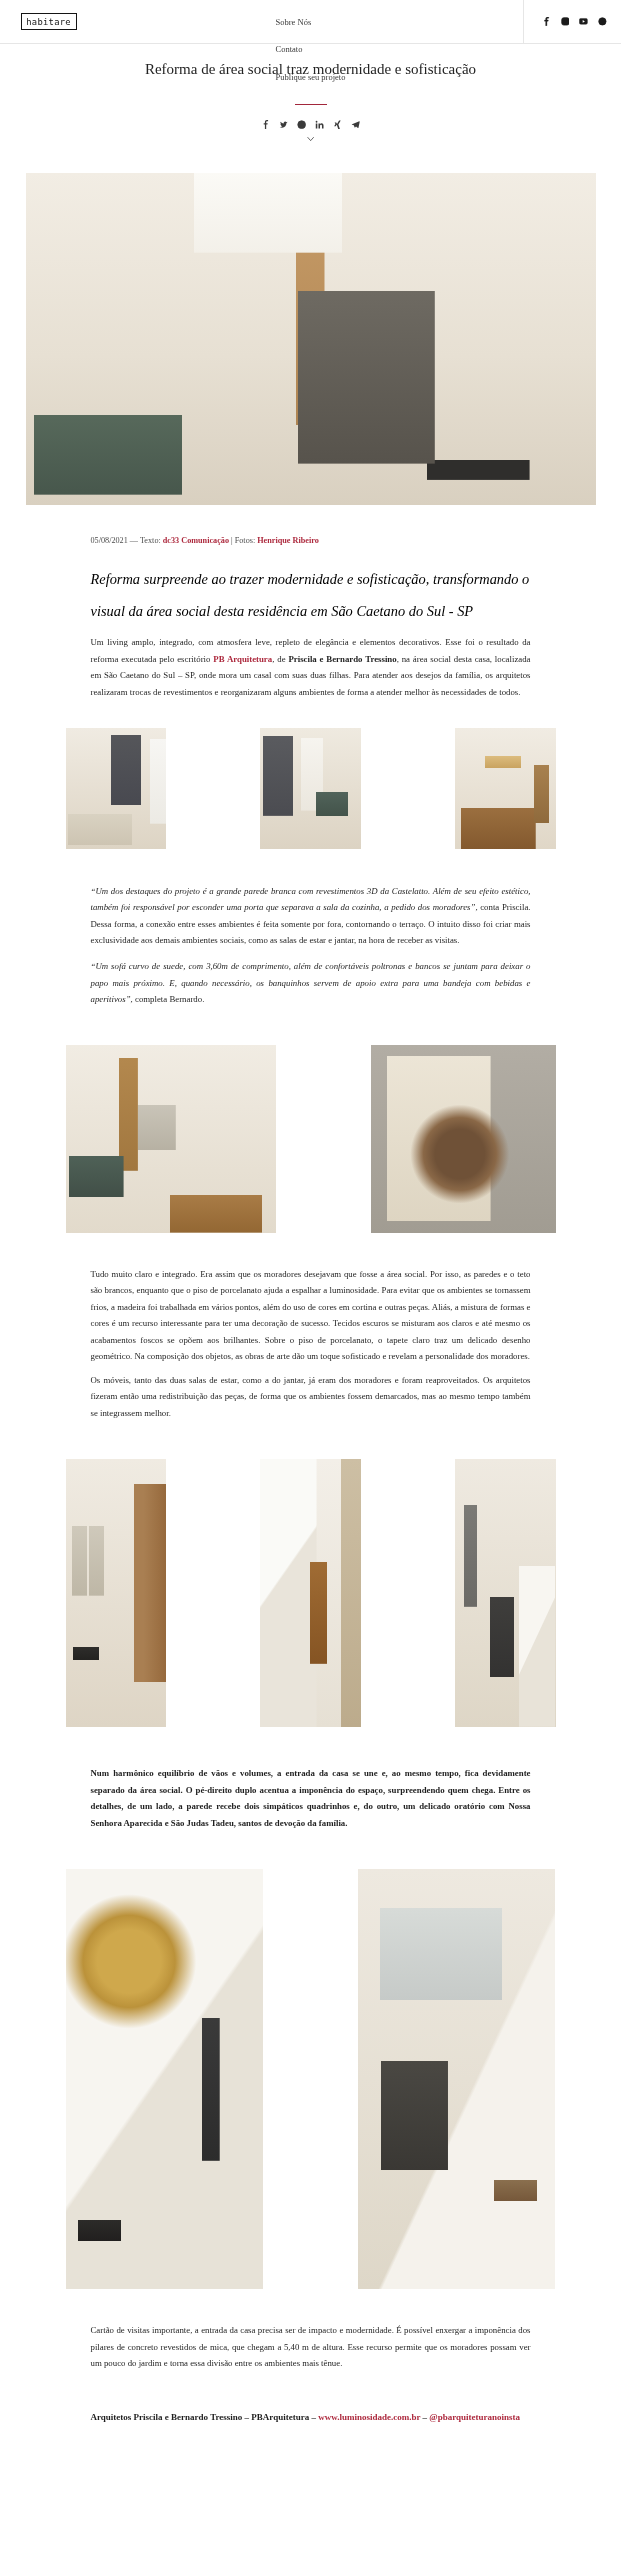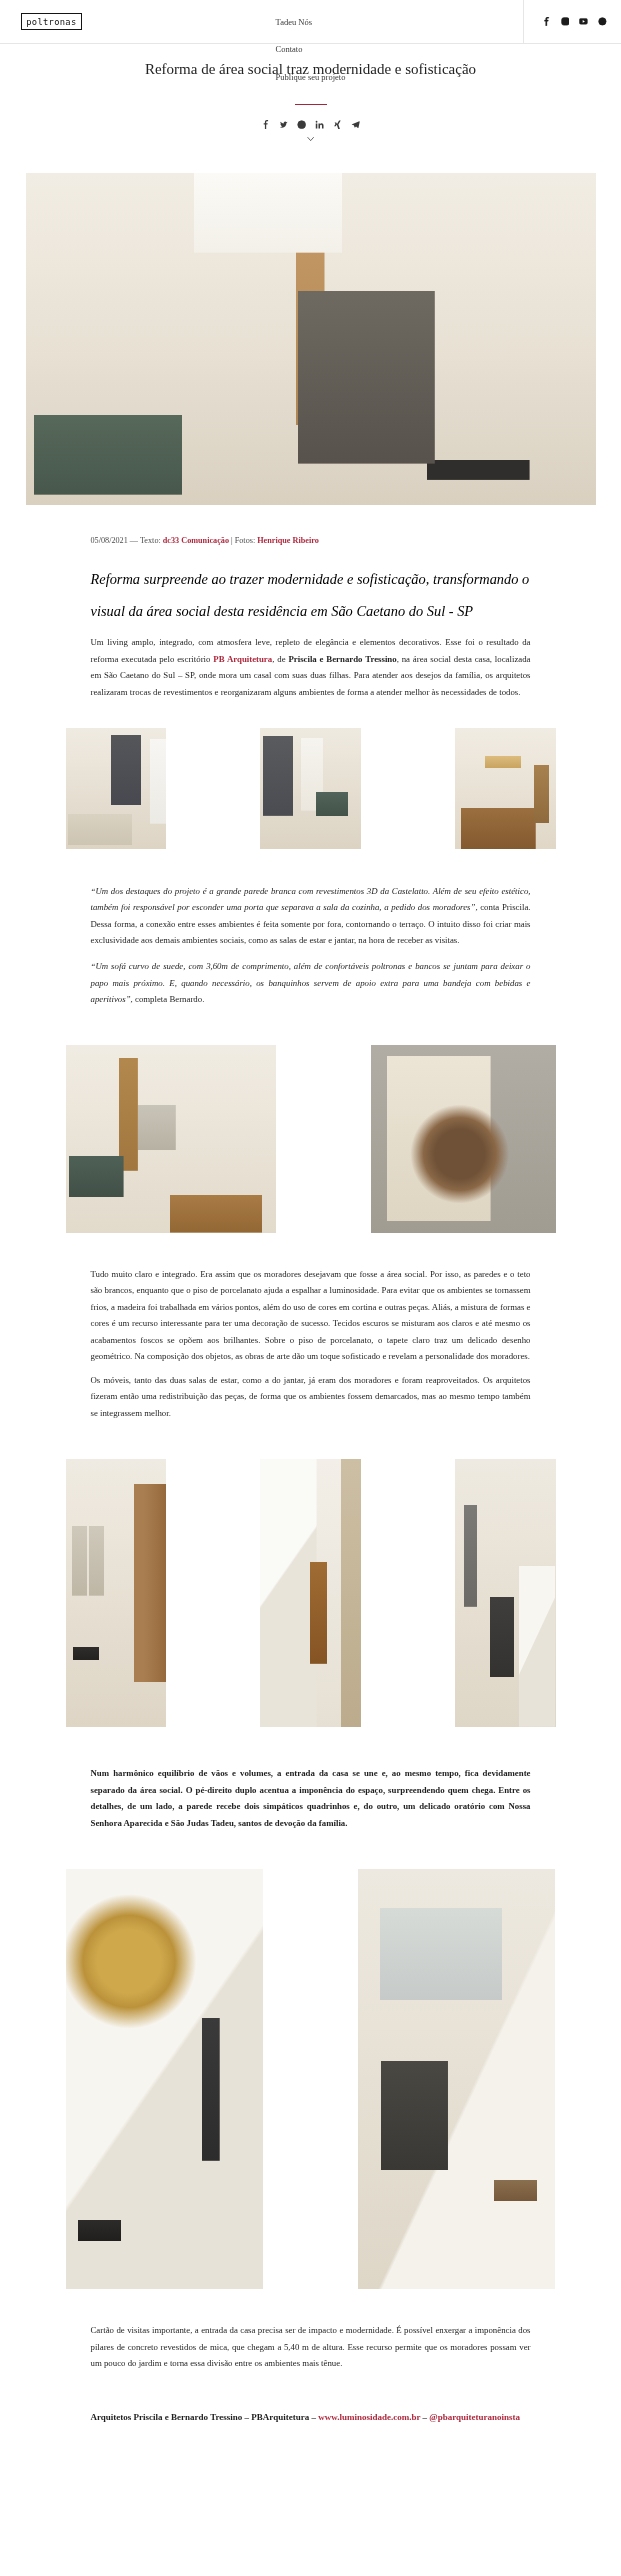--- a/index.html
+++ b/index.html
@@ -100,26 +100,26 @@
   a.inline-link{color:#ad2a3e;font-weight:bold;}
   a.inline-link.norm{font-weight:bold;}
   .credit-line{margin-top:40px;font-size:9px;font-weight:bold;white-space:nowrap;}
   .credit-line a{color:#ad2a3e;}
 </style>
 </head>
 <body>
 
 <header class="site-header">
   <div class="logo-box">
-    <span>poltronas</span>
+    <span>habitare</span>
   </div>
   <nav class="main-nav">
     <a href="#">Página Inicial</a>
     <a href="#">Matérias</a>
-    <a href="#">Tadeu Nós</a>
+    <a href="#">Sobre Nós</a>
     <a href="#">Contato</a>
     <a href="#">Publique seu projeto</a>
   </nav>
   <div class="header-social">
     <a href="#">
       <svg class="hic" viewBox="0 0 24 24">
           <path d="M15.5 3.2h2.8V.1h-3.2c-3.1 0-5 2-5 5v3.1H7v3.2h3.1V24h3.3V11.4h3.2l.6-3.2h-3.8V5.3c0-1.2.5-2.1 2.1-2.1z"></path>
         </svg>
     </a>
     <a href="#">

